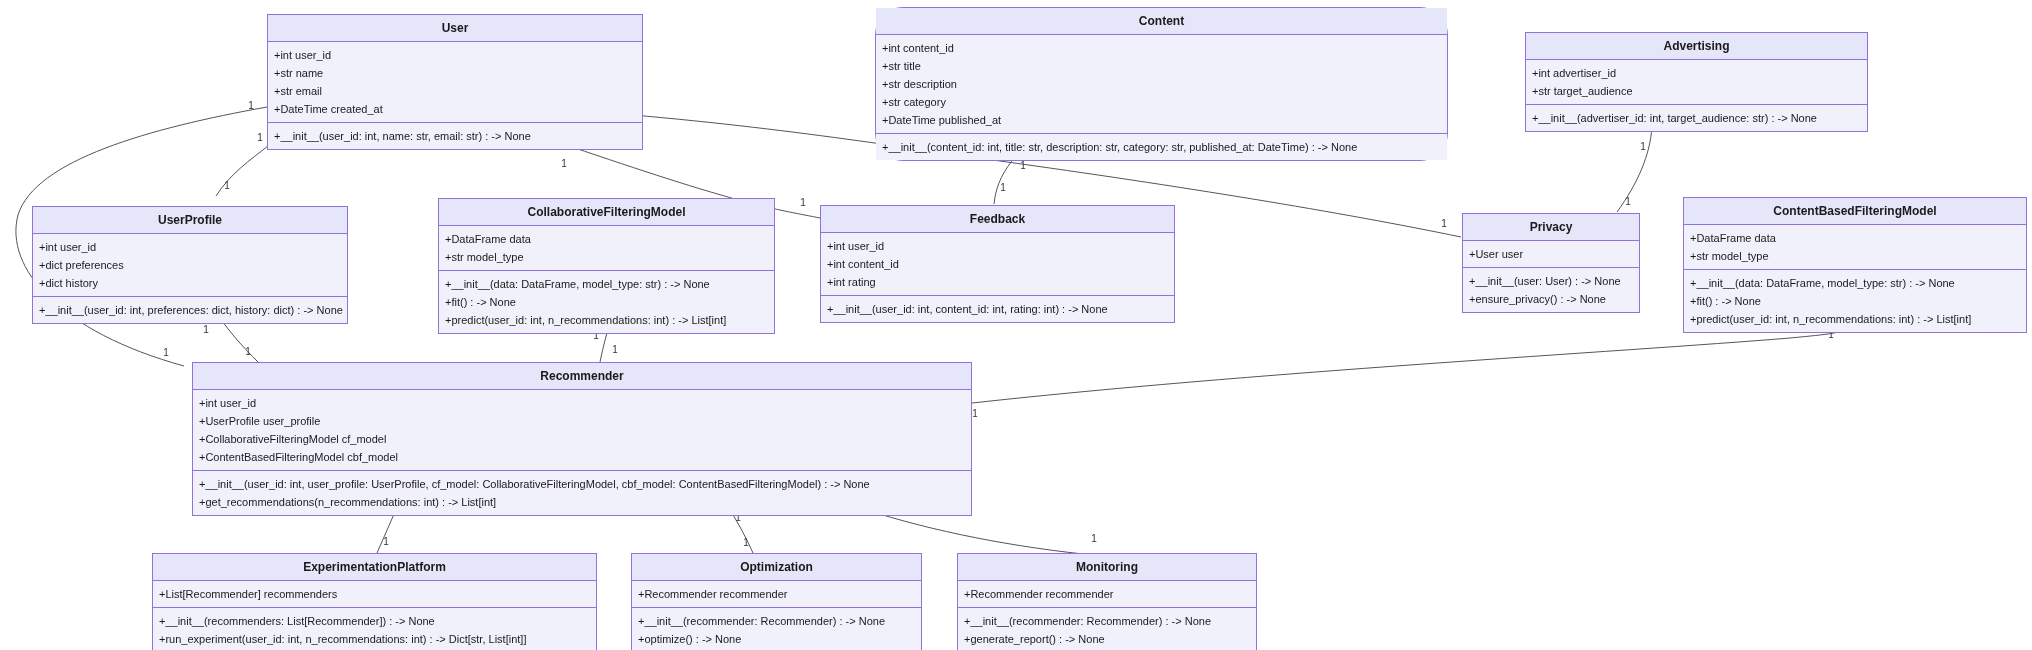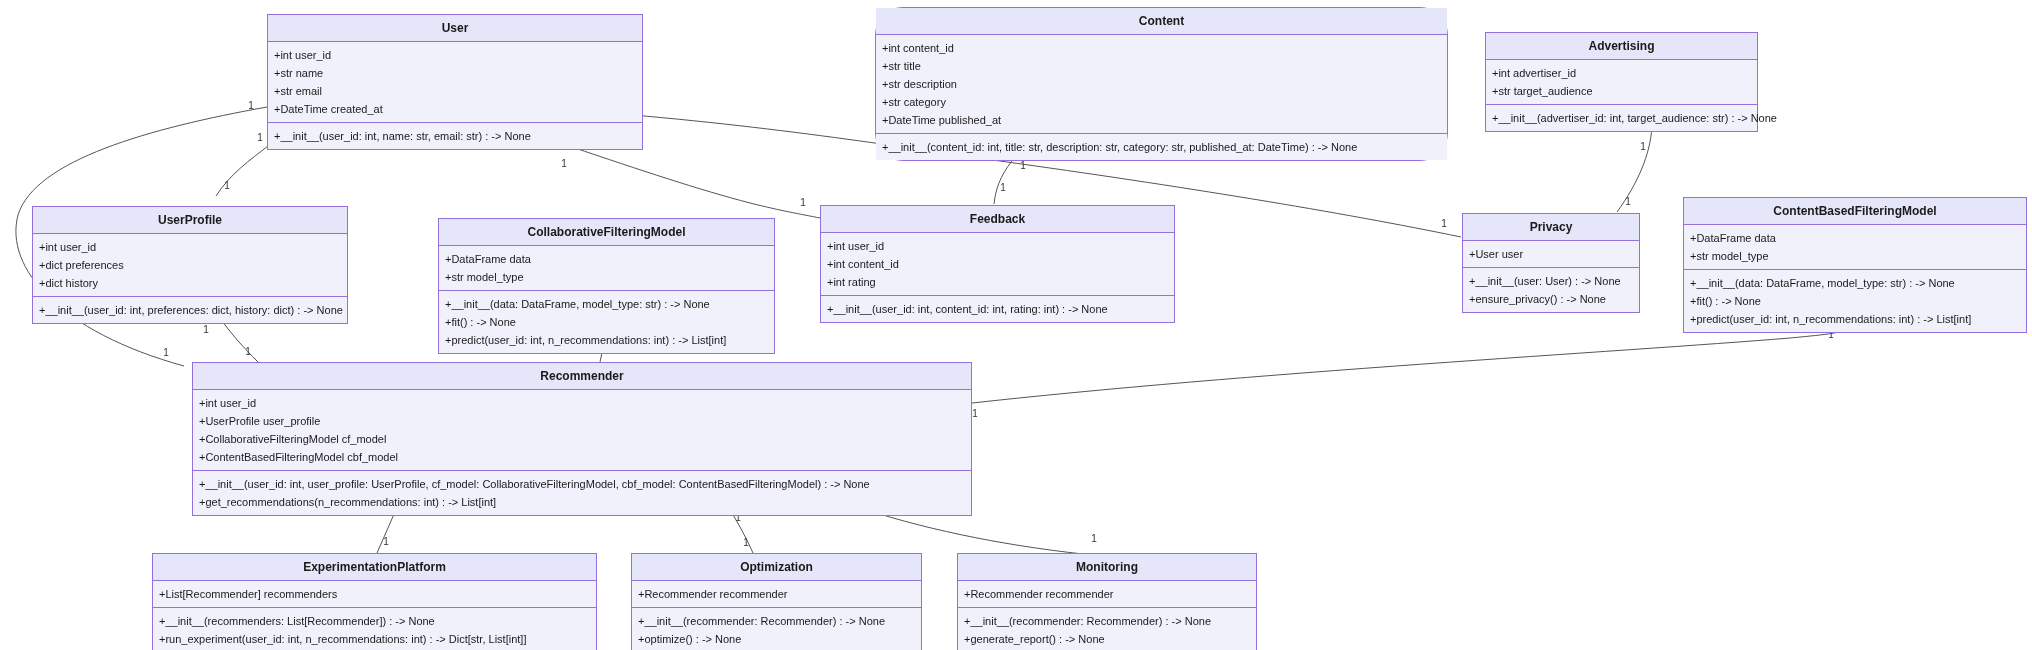--- a/index.html
+++ b/index.html
@@ -96,42 +96,42 @@
         <div class="member">+int content_id</div>
         <div class="member">+str title</div>
         <div class="member">+str description</div>
         <div class="member">+str category</div>
         <div class="member">+DateTime published_at</div>
       </div>
       <div class="class-section">
         <div class="member">+__init__(content_id: int, title: str, description: str, category: str, published_at: DateTime) : -&gt; None</div>
       </div>
     </div>
-    <div class="class-box" style="left: 1485px; top: 32px; width: 273px;">
+    <div class="class-box" style="left: 1525px; top: 32px; width: 343px;">
       <div class="class-title">Advertising</div>
       <div class="class-section">
         <div class="member">+int advertiser_id</div>
         <div class="member">+str target_audience</div>
       </div>
       <div class="class-section">
         <div class="member">+__init__(advertiser_id: int, target_audience: str) : -&gt; None</div>
       </div>
     </div>
     <div class="class-box" style="left: 32px; top: 206px; width: 316px;">
       <div class="class-title">UserProfile</div>
       <div class="class-section">
         <div class="member">+int user_id</div>
         <div class="member">+dict preferences</div>
         <div class="member">+dict history</div>
       </div>
       <div class="class-section">
         <div class="member">+__init__(user_id: int, preferences: dict, history: dict) : -&gt; None</div>
       </div>
     </div>
-    <div class="class-box" style="left: 438px; top: 198px; width: 337px; margin-top: 20px;">
+    <div class="class-box" style="left: 438px; top: 198px; width: 337px;">
       <div class="class-title">CollaborativeFilteringModel</div>
       <div class="class-section">
         <div class="member">+DataFrame data</div>
         <div class="member">+str model_type</div>
       </div>
       <div class="class-section">
         <div class="member">+__init__(data: DataFrame, model_type: str) : -&gt; None</div>
         <div class="member">+fit() : -&gt; None</div>
         <div class="member">+predict(user_id: int, n_recommendations: int) : -&gt; List[int]</div>
       </div>

